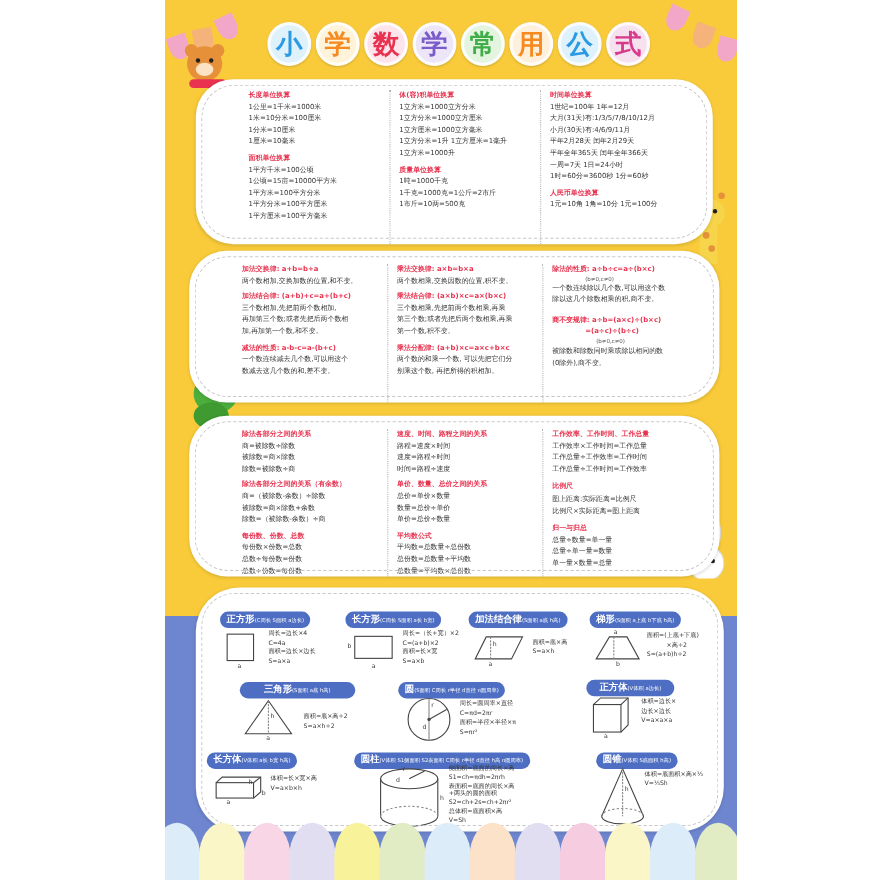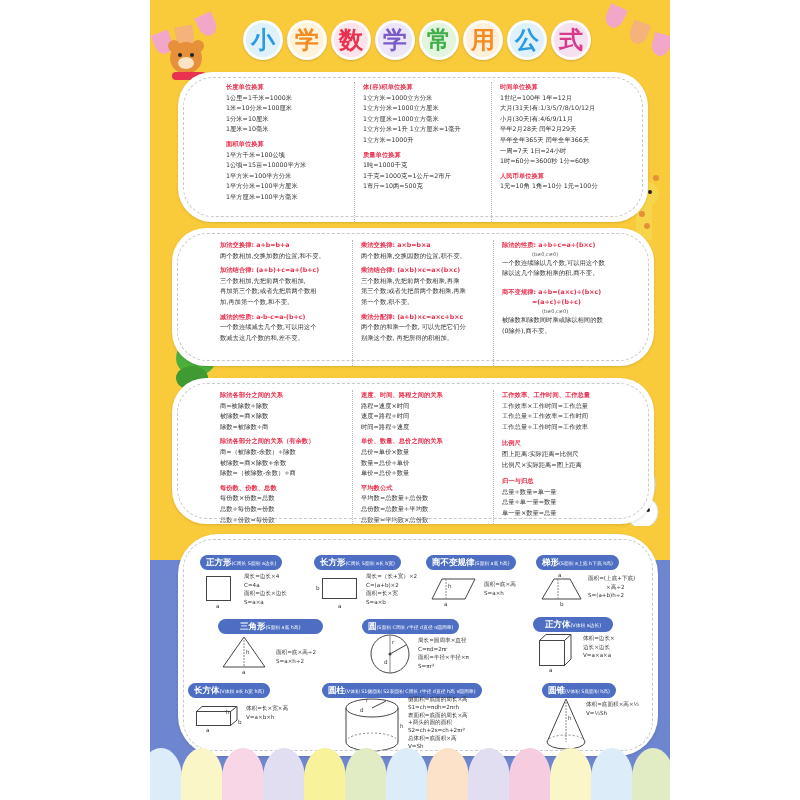--- a/index.html
+++ b/index.html
@@ -279,21 +279,21 @@
       <div class="ftxt" style="left:24px;top:52px;">a</div>
       <div class="ftxt" style="left:52px;top:22px;">
         <div>周长=（长+宽）×2</div>
           <div>C=(a+b)×2</div>
           <div>面积=长×宽</div>
           <div>S=a×b</div>
       </div>
     </div>
 
     <div class="geo" style="left:248px;top:16px;width:110px;height:60px;">
-      <div class="pill"><span>商不变规律</span><span class="small">(S面积 a底 h高)</span></div>
+      <div class="pill"><span>加法结合律</span><span class="small">(S面积 a底 h高)</span></div>
       <svg style="left:6px;top:28px;" width="44" height="22">
           <polygon points="10,1 43,1 33,21 0,21" fill="#fff" stroke="#444"></polygon>
           <line x1="14" y1="1" x2="14" y2="21" stroke="#888" stroke-dasharray="2,1"></line>
         </svg>
       <div class="ftxt" style="left:22px;top:32px;">h</div>
       <div class="ftxt" style="left:18px;top:50px;">a</div>
       <div class="ftxt" style="left:58px;top:30px;">
         <div>面积=底×高</div>
           <div>S=a×h</div>
       </div>

